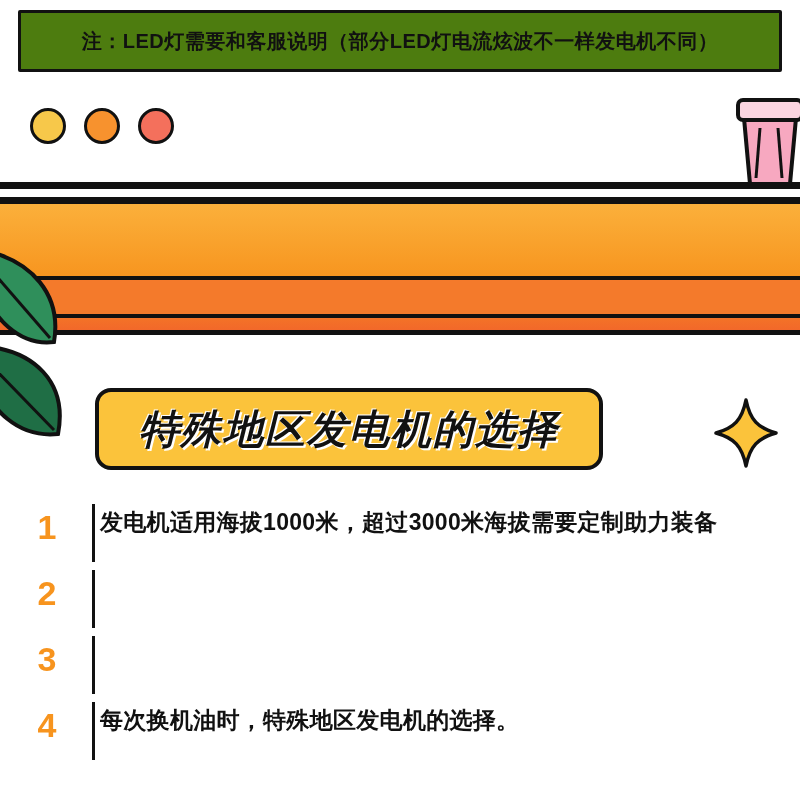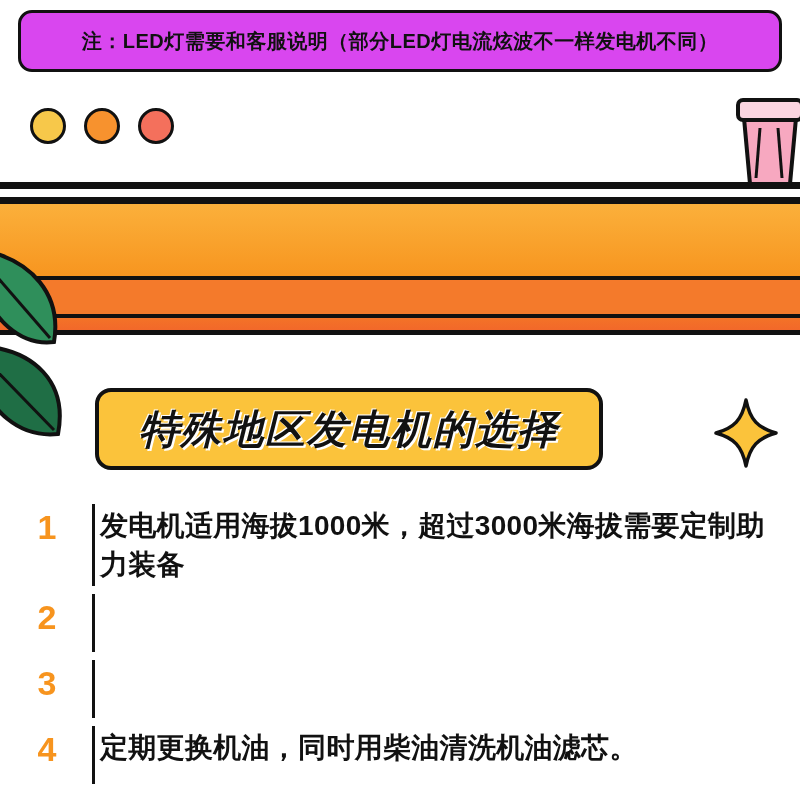--- a/index.html
+++ b/index.html
@@ -20,23 +20,23 @@
     overflow: hidden;
   }
 
   
   .note-box {
     position: absolute;
     left: 18px;
     top: 10px;
     width: 764px;
     height: 62px;
-    background: #d946ef;
+    background: #4d7c0f;
     border: 3px solid #111111;
-    border-radius: 14px;
+    border-radius: 2px;
     box-sizing: border-box;
     display: flex;
     align-items: center;
     justify-content: center;
     z-index: 6;
   }
   .note-text {
     font-size: 20px;
     font-weight: bold;
     color: #111111;
@@ -189,21 +189,21 @@
     left: 76px;
     top: 4px;
     bottom: 4px;
     width: 3px;
     background: #111111;
   }
   .item-text {
     flex: 1 1 auto;
     padding-left: 22px;
     padding-right: 10px;
-    font-size: 28px;
+    font-size: 23px;
     font-weight: bold;
     color: #111111;
     line-height: 1.4;
     letter-spacing: 0.3px;
   }
 </style>
 </head>
 <body>
 
 <div id="page">
@@ -267,18 +267,18 @@
     </div>
 
     <div class="list-item">
       <div class="item-num">3</div>
       <div class="item-divider"></div>
     </div>
 
     <div class="list-item">
       <div class="item-num">4</div>
       <div class="item-divider"></div>
-      <div class="item-text">定期更换机油，同时用柴油清洗机油滤芯。</div>
+      <div class="item-text">每次换机油时，特殊地区发电机的选择。</div>
     </div>
 
   </div>
 
 </div>
 
 </body></html>

